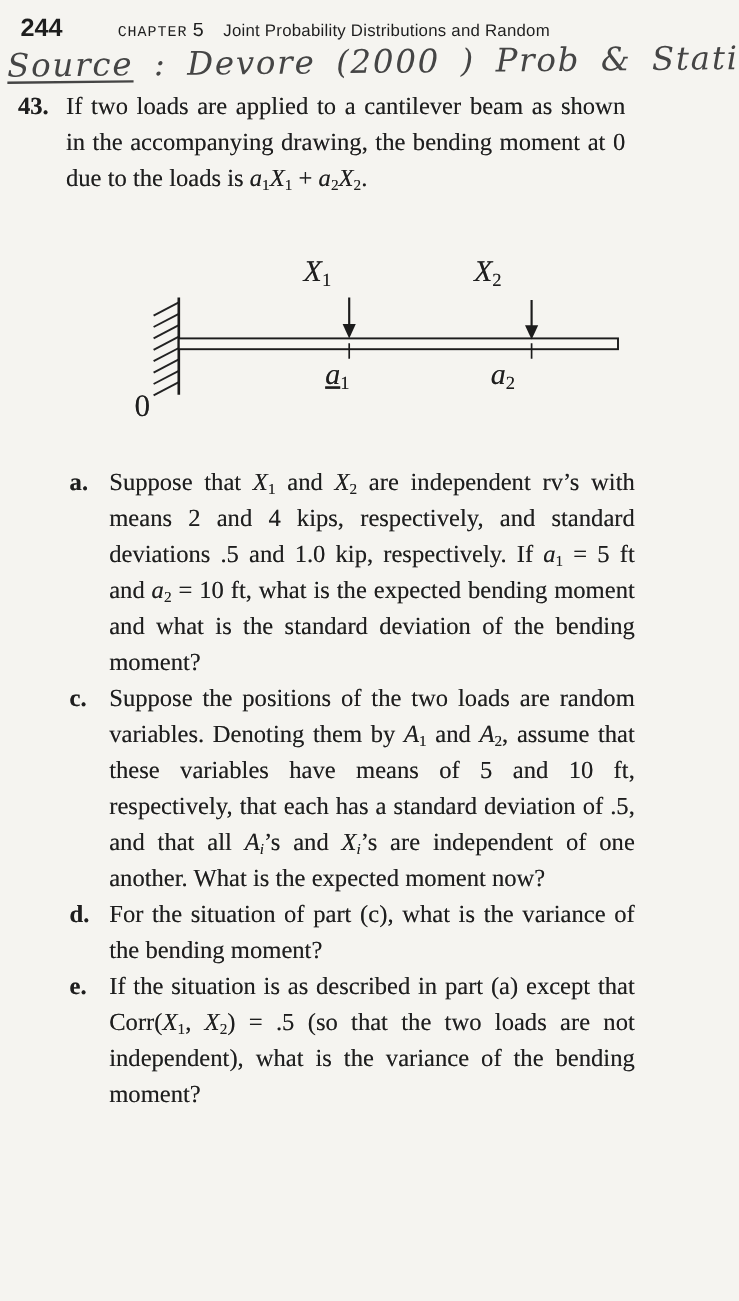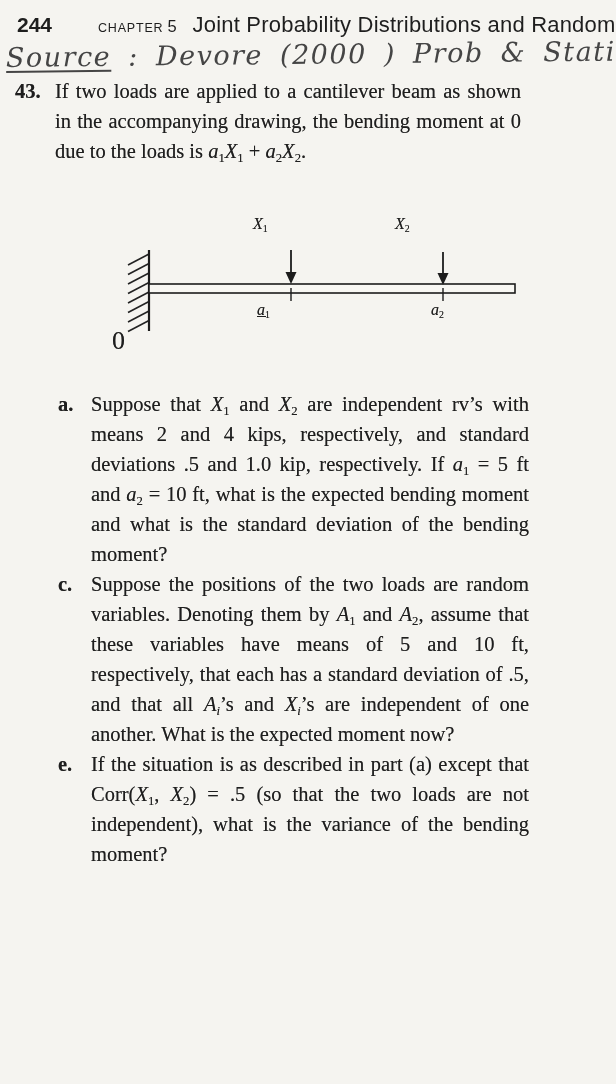--- a/index.html
+++ b/index.html
@@ -13,23 +13,23 @@
   .page { position:relative; width:562px; height:1084px; }
 
   
   .header {
     display:flex; align-items:baseline;
     padding:12px 0 0 17px;
     font-family:"Liberation Sans", sans-serif;
     white-space:nowrap;
   }
   .pnum  { font-weight:bold; font-size:21px; }
-  .chap  { margin-left:46px; font-size:12.5px; letter-spacing:.8px; }
+  .chap  { margin-left:46px; font-size:12.5px; letter-spacing:.8px;font-family:Liberation Mono, monospace; }
   .chapnum { font-size:16.5px; letter-spacing:0; margin-left:4px; }
-  .btitle { margin-left:16px; font-size:22px; letter-spacing:.2px; }
+  .btitle { margin-left:16px; font-size:14px; letter-spacing:.2px; }
 
   
   .handwriting {
     margin:1px 0 0 6px;
     font-family:"DejaVu Serif", serif;
     font-style:italic;
     font-size:27px;
     letter-spacing:1.5px;
     word-spacing:7px;
     color:var(--pencil);
@@ -47,25 +47,25 @@
     text-shadow:0 0 .4px rgba(20,20,20,.55);
   }
   .intro { padding-left:40px; text-indent:-40px; }
   .pnum66 { display:inline-block; width:31px; margin-right:9px; text-indent:0; font-weight:bold; }
   .it { font-style:italic; }
   sub { font-size:.62em; line-height:0; vertical-align:-.28em; }
 
   
   .diagram { position:relative; height:162px; margin-top:46px; margin-bottom:15px; color:var(--ink); }
   .diagram svg { position:absolute; left:0; top:0; }
-  .dlabel { position:absolute; font-size:16px; line-height:1; }
+  .dlabel { position:absolute; font-size:25px; line-height:1; }
   .lbl-x1 { left:238px; top:4px; }
   .lbl-x2 { left:380px; top:4px; }
-  .lbl-a1 { left:242px; top:90px;text-decoration:underline; }
-  .lbl-a2 { left:416px; top:90px; }
+  .lbl-a1 { left:256px; top:90px;text-decoration:underline; }
+  .lbl-a2 { left:394px; top:90px; }
   .lbl-0  { left:97px; top:116px; font-size:26px; }
 
   
   .parts { margin-left:43px; margin-right:-8px; margin-top:0; }
   .part  { padding-left:33px; text-indent:-33px; }
   .plabel { display:inline-block; width:23px; margin-right:10px; text-indent:0; font-weight:bold; }
 </style>
 </head>
 <body>
 
@@ -124,18 +124,21 @@
     </div>
 
     <div class="parts">
       <div class="part">
         <span class="plabel">a.</span><span><span>Suppose that </span><span class="it">X</span><sub>1</sub><span> and </span><span class="it">X</span><sub>2</sub><span> are independent rv’s with means 2 and 4 kips, respectively, and standard deviations .5 and 1.0 kip, respectively. If </span><span class="it">a</span><sub>1</sub><span> = 5 ft and </span><span class="it">a</span><sub>2</sub><span> = 10 ft, what is the expected bending moment and what is the standard deviation of the bending moment?</span></span>
       </div>
       <div class="part">
         <span class="plabel">c.</span><span><span>Suppose the positions of the two loads are random variables. Denoting them by </span><span class="it">A</span><sub>1</sub><span> and </span><span class="it">A</span><sub>2</sub><span>, assume that these variables have means of 5 and 10 ft, respectively, that each has a standard deviation of .5, and that all </span><span class="it">A</span><sub class="it">i</sub><span>’s and </span><span class="it">X</span><sub class="it">i</sub><span>’s are independent of one another. What is the expected moment now?</span></span>
       </div>
       <div class="part">
+        <span class="plabel">d.</span><span><span>For the situation of part (c), what is the variance of the bending moment?</span></span>
+      </div>
+      <div class="part">
         <span class="plabel">e.</span><span><span>If the situation is as described in part (a) except that Corr(</span><span class="it">X</span><sub>1</sub><span>, </span><span class="it">X</span><sub>2</sub><span>) = .5 (so that the two loads are not independent), what is the variance of the bending moment?</span></span>
       </div>
     </div>
 
   </div>
 </div>
 
 </body></html>

